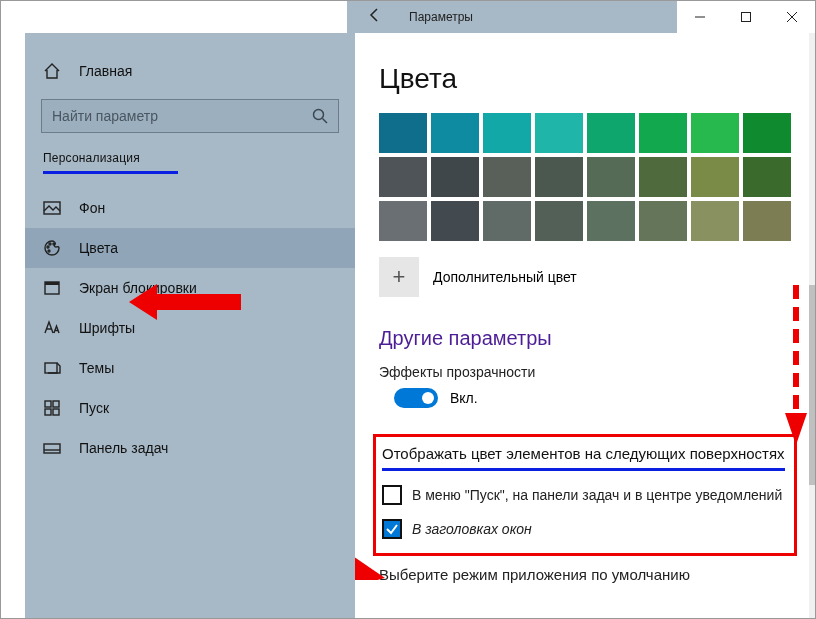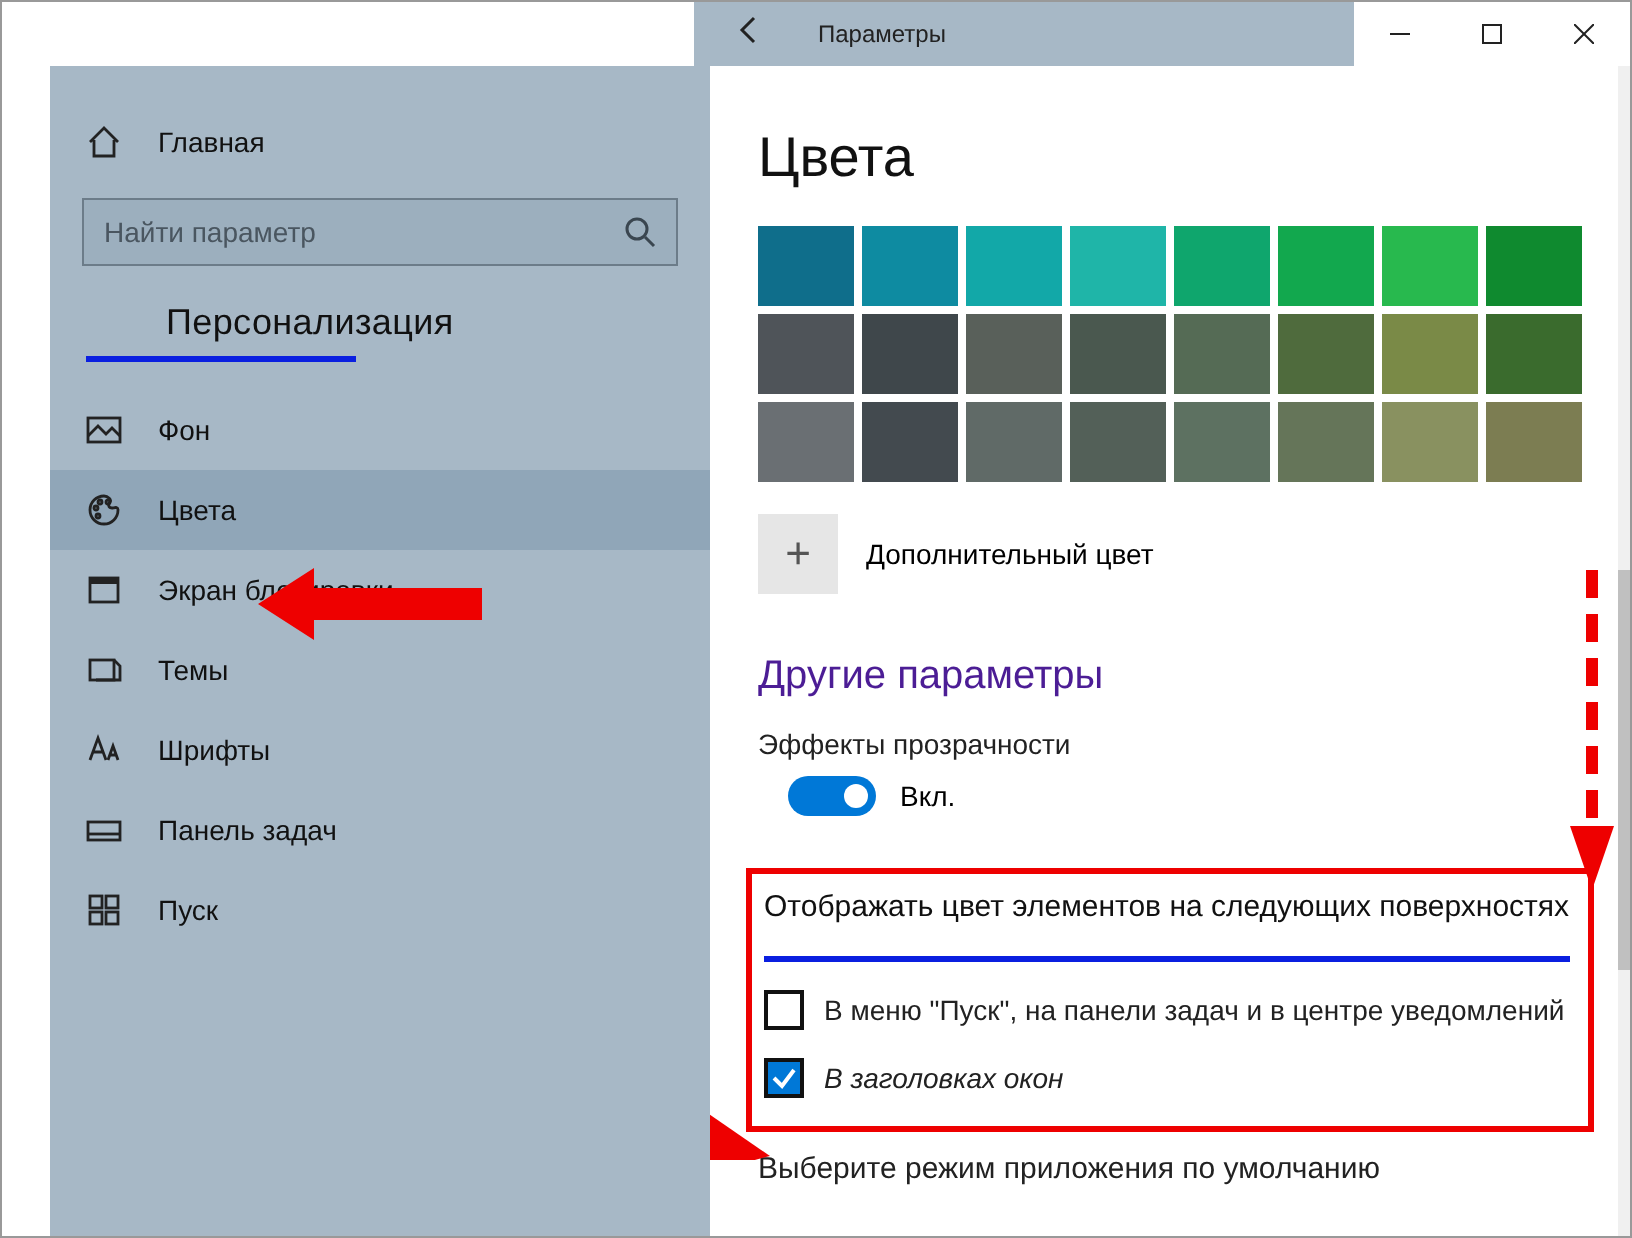--- a/index.html
+++ b/index.html
@@ -15,37 +15,37 @@
   .body { flex: 1; display: flex; overflow: hidden; }
   .sidebar { width: 330px; background: #a7b8c6; display: flex; flex-direction: column; padding-top: 18px; position: relative; }
   .nav-row { display: flex; align-items: center; height: 40px; padding-left: 18px; gap: 18px; cursor: pointer; font-size: 14px; color: #111; }
   .nav-row.selected { background: #90a6b8; }
   .nav-icon { width: 18px; height: 18px; display: flex; align-items: center; justify-content: center; }
   .nav-icon svg { width: 18px; height: 18px; stroke: #222; fill: none; stroke-width: 1.4; }
   .search-wrap { margin: 8px 16px 18px 16px; position: relative; }
   .search-input { width: 100%; height: 34px; border: 1px solid #6c7c89; background: #9cafbe; padding: 0 18px 0 10px; font-size: 14px; color: #333; outline: none; }
   .search-input::placeholder { color: #4a5660; }
   .search-icon { position: absolute; right: 10px; top: 8px; }
-  .section-label { padding: 0 18px 4px 18px; font-size: 18px; color: #111; font-weight: 400; letter-spacing: .2px; margin-left: 40px; }
+  .section-label { padding: 0 18px 4px 18px; font-size: 12px; color: #111; font-weight: 400; letter-spacing: .2px; }
   .blue-underline { height: 3px; background: #0a1fe0; margin: 2px 18px 10px 18px; width: 135px; }
   .nav-group { margin-top: 4px; }
   .content { flex: 1; background: #fff; padding: 30px 24px 0 24px; position: relative; overflow: hidden; }
   .h1 { font-size: 28px; font-weight: 400; color: #111; margin-bottom: 18px; }
   .palette { display: grid; grid-template-columns: repeat(8, 48px); grid-auto-rows: 40px; gap: 4px; margin-bottom: 16px; }
   .swatch { width: 48px; height: 40px; cursor: pointer; }
   .custom-row { display: flex; align-items: center; gap: 14px; margin-bottom: 30px; }
   .custom-btn { width: 40px; height: 40px; background: #e6e6e6; display: flex; align-items: center; justify-content: center; color: #555; font-size: 22px; cursor: pointer; }
   .h2 { font-size: 20px; font-weight: 400; color: #4c1d95; margin-bottom: 14px; }
   .small-label { font-size: 14px; color: #222; margin-bottom: 8px; }
   .toggle-row { display: flex; align-items: center; gap: 12px; margin-bottom: 26px; padding-left: 15px; }
   .toggle { width: 44px; height: 20px; border-radius: 10px; background: #0078d7; position: relative; cursor: pointer; }
   .toggle-knob { width: 12px; height: 12px; border-radius: 50%; background: #fff; position: absolute; top: 4px; right: 4px; }
   .red-box { border: 3px solid #ee0000; padding: 8px 0 14px 0; margin-left: -6px; margin-right: -6px; }
   .red-box .inner { padding: 0 6px; }
-  .section-title-u { font-size: 15px; color: #111; border-bottom: 3px solid #0a1fe0; display: inline-block; padding-bottom: 16px; margin-bottom: 14px; }
+  .section-title-u { font-size: 15px; color: #111; border-bottom: 3px solid #0a1fe0; display: inline-block; padding-bottom: 6px; margin-bottom: 14px; }
   .check-row { display: flex; align-items: center; gap: 10px; font-size: 14px; color: #222; margin-bottom: 14px; }
   .chk { width: 20px; height: 20px; border: 2px solid #111; display: flex; align-items: center; justify-content: center; cursor: pointer; }
   .chk.checked { background: #0078d7; border-color: #111; }
   .chk.checked svg { stroke: #fff; }
   .bottom-txt { font-size: 15px; color: #222; margin-top: 10px; }
   .arrow-colors { position: absolute; left: 104px; top: 247px; pointer-events: none; }
   .arrow-check { position: absolute; pointer-events: none; }
   .arrow-dash { position: absolute; right: 4px; top: 284px; pointer-events: none; }
   .scroll-track { position: absolute; right: 0; top: 32px; bottom: 0; width: 6px; background: #f0f0f0; }
   .scroll-thumb { width: 6px; background: #c0c0c0; position: absolute; top: 252px; height: 200px; }
@@ -129,54 +129,54 @@
           <span class="nav-icon">
               <svg viewBox="0 0 18 18">
                 <rect x="2" y="3" width="14" height="12"></rect>
                 <rect x="2" y="3" width="14" height="3" fill="#222" stroke="none"></rect>
               </svg>
             </span>
           <span>Экран блокировки</span>
         </div>
         <div class="nav-row">
           <span class="nav-icon">
+              <svg viewBox="0 0 18 18" stroke-width="1.2">
+                <path d="M2 14 L6 3 L10 14 M3.5 10 H8.5 M11 14 L13.5 7 L16 14 M12 11.5 H15"></path>
+              </svg>
+            </span>
+          <span>Шрифты</span>
+        </div>
+        <div class="nav-row">
+          <span class="nav-icon">
               <svg viewBox="0 0 18 18">
                 <rect x="2" y="4" width="12" height="10"></rect>
                 <path d="M14 4 L17 7 L17 14 L5 14"></path>
               </svg>
             </span>
           <span>Темы</span>
-        </div>
-        <div class="nav-row">
-          <span class="nav-icon">
-              <svg viewBox="0 0 18 18" stroke-width="1.2">
-                <path d="M2 14 L6 3 L10 14 M3.5 10 H8.5 M11 14 L13.5 7 L16 14 M12 11.5 H15"></path>
-              </svg>
-            </span>
-          <span>Шрифты</span>
-        </div>
-        <div class="nav-row">
-          <span class="nav-icon">
-              <svg viewBox="0 0 18 18">
-                <rect x="1" y="5" width="16" height="9"></rect>
-                <line x1="1" y1="11" x2="17" y2="11"></line>
-              </svg>
-            </span>
-          <span>Панель задач</span>
         </div>
         <div class="nav-row">
           <span class="nav-icon">
               <svg viewBox="0 0 18 18">
                 <rect x="2" y="2" width="6" height="6"></rect>
                 <rect x="10" y="2" width="6" height="6"></rect>
                 <rect x="2" y="10" width="6" height="6"></rect>
                 <rect x="10" y="10" width="6" height="6"></rect>
               </svg>
             </span>
           <span>Пуск</span>
+        </div>
+        <div class="nav-row">
+          <span class="nav-icon">
+              <svg viewBox="0 0 18 18">
+                <rect x="1" y="5" width="16" height="9"></rect>
+                <line x1="1" y1="11" x2="17" y2="11"></line>
+              </svg>
+            </span>
+          <span>Панель задач</span>
         </div>
       </div>
 
       <svg class="arrow-colors" width="120" height="44">
         <polygon points="0,22 28,4 28,14 112,14 112,30 28,30 28,40" fill="#ee0000"></polygon>
       </svg>
     </div>
 
     <div class="content">
       <div class="h1">Цвета</div>

